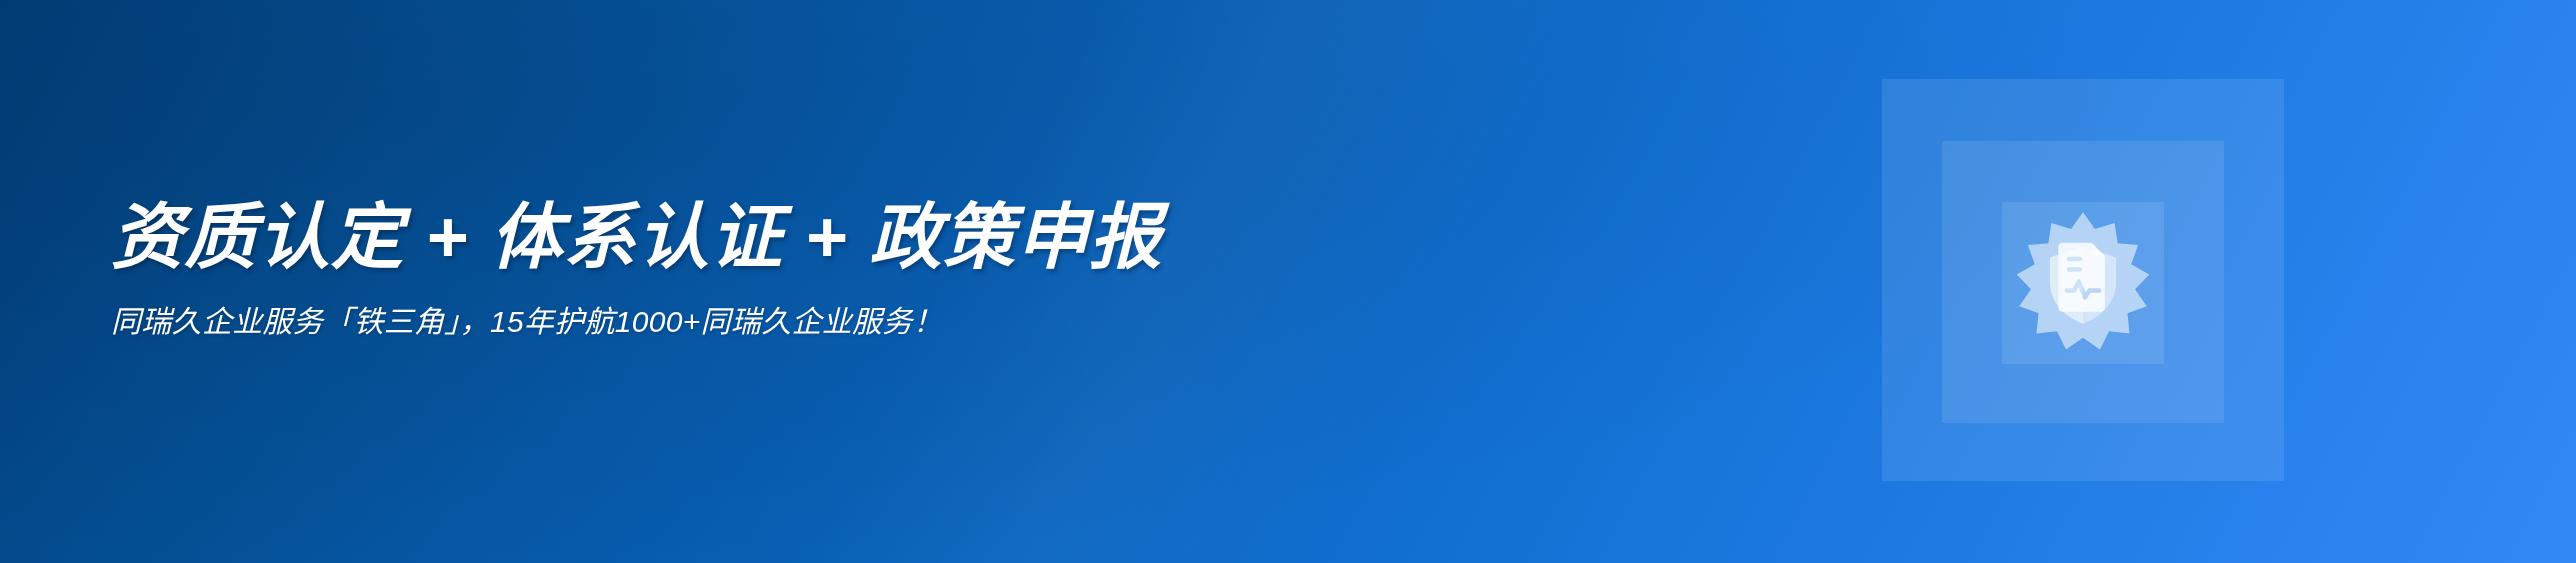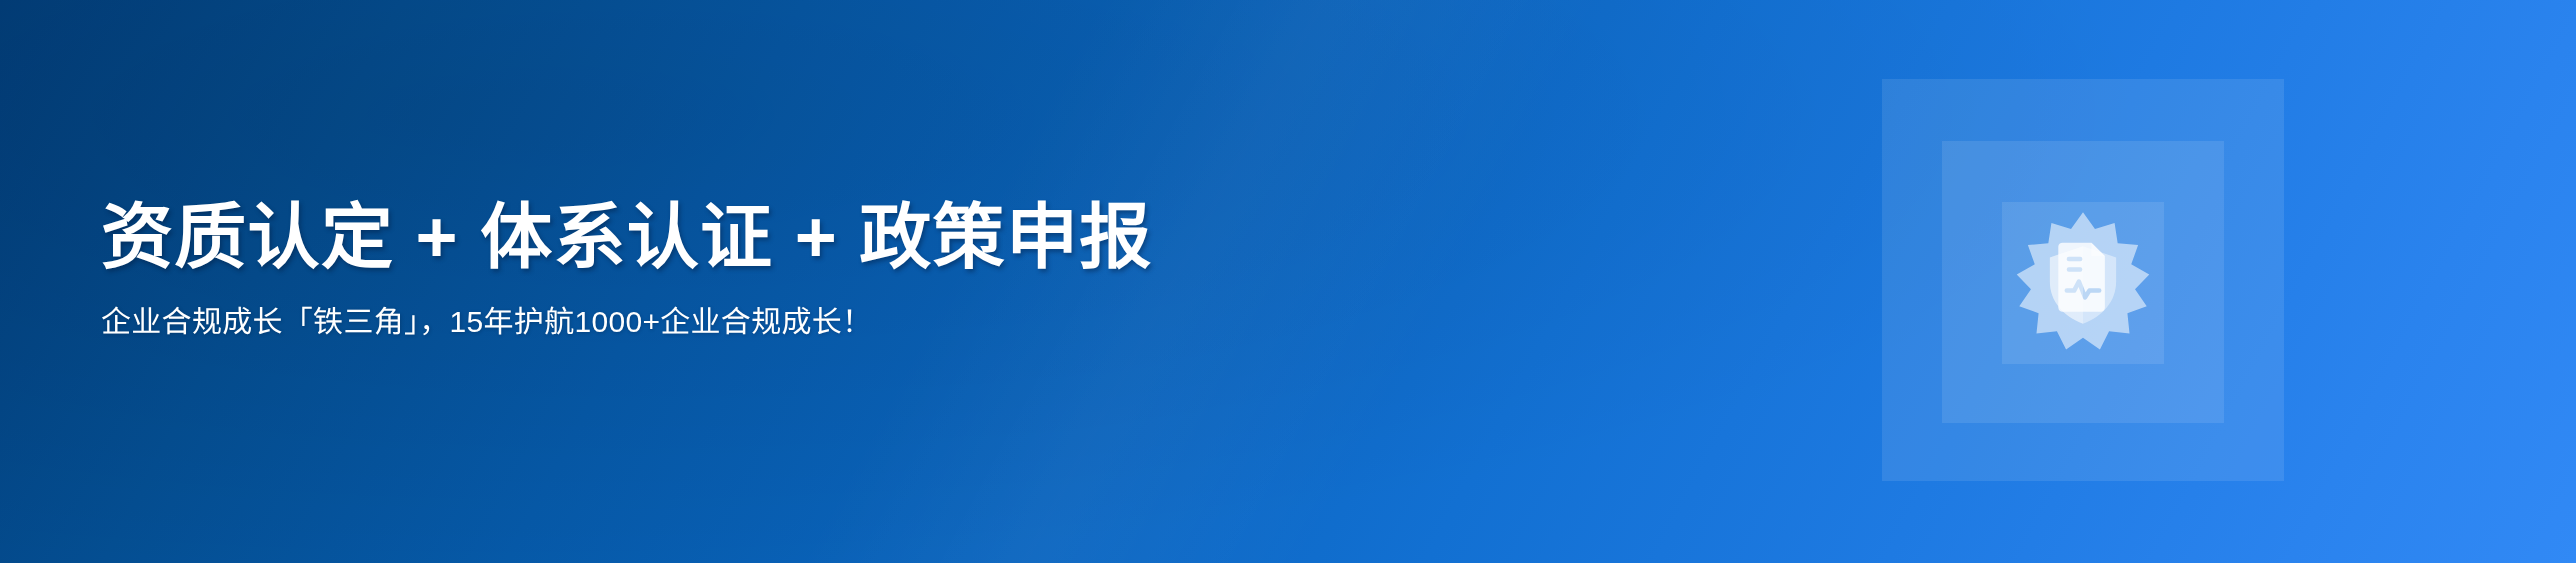--- a/index.html
+++ b/index.html
@@ -45,23 +45,24 @@
     position: absolute;
     inset: 0;
     pointer-events: none;
     background: radial-gradient(120% 150% at 18% 20%,
                 rgba(0,0,0,0.10) 0%, rgba(0,0,0,0.00) 55%);
   }
 
   
   .copy {
     position: absolute;
-    left: 101px;
+    left: 111px;
     top: 199px;
     width: 1610px;
+    font-style: italic;
   }
   .headline {
     margin: 0;
     font-size: 72px;
     line-height: 1.06;
     font-weight: 700;
     color: #ffffff;
     letter-spacing: 1.3px;
     white-space: nowrap;
     text-shadow: 2px 2.7px 4.7px rgba(0, 22, 52, 0.38);
@@ -107,21 +108,21 @@
 </head>
 <body>
 
 <div class="banner">
 
   <div class="sheen"></div>
   <div class="vignette"></div>
 
   <div class="copy">
     <h1 class="headline">资质认定 + 体系认证 + 政策申报</h1>
-    <p class="subhead">企业合规成长「铁三角」，15年护航1000+企业合规成长！</p>
+    <p class="subhead">同瑞久企业服务「铁三角」，15年护航1000+同瑞久企业服务！</p>
   </div>
 
   <div class="deco">
     <div class="deco-sq outer"></div>
     <div class="deco-sq middle"></div>
     <div class="deco-sq inner"></div>
 
     <div class="seal">
       <svg viewBox="0 0 100 100" xmlns="http://www.w3.org/2000/svg" aria-hidden="true">
 

